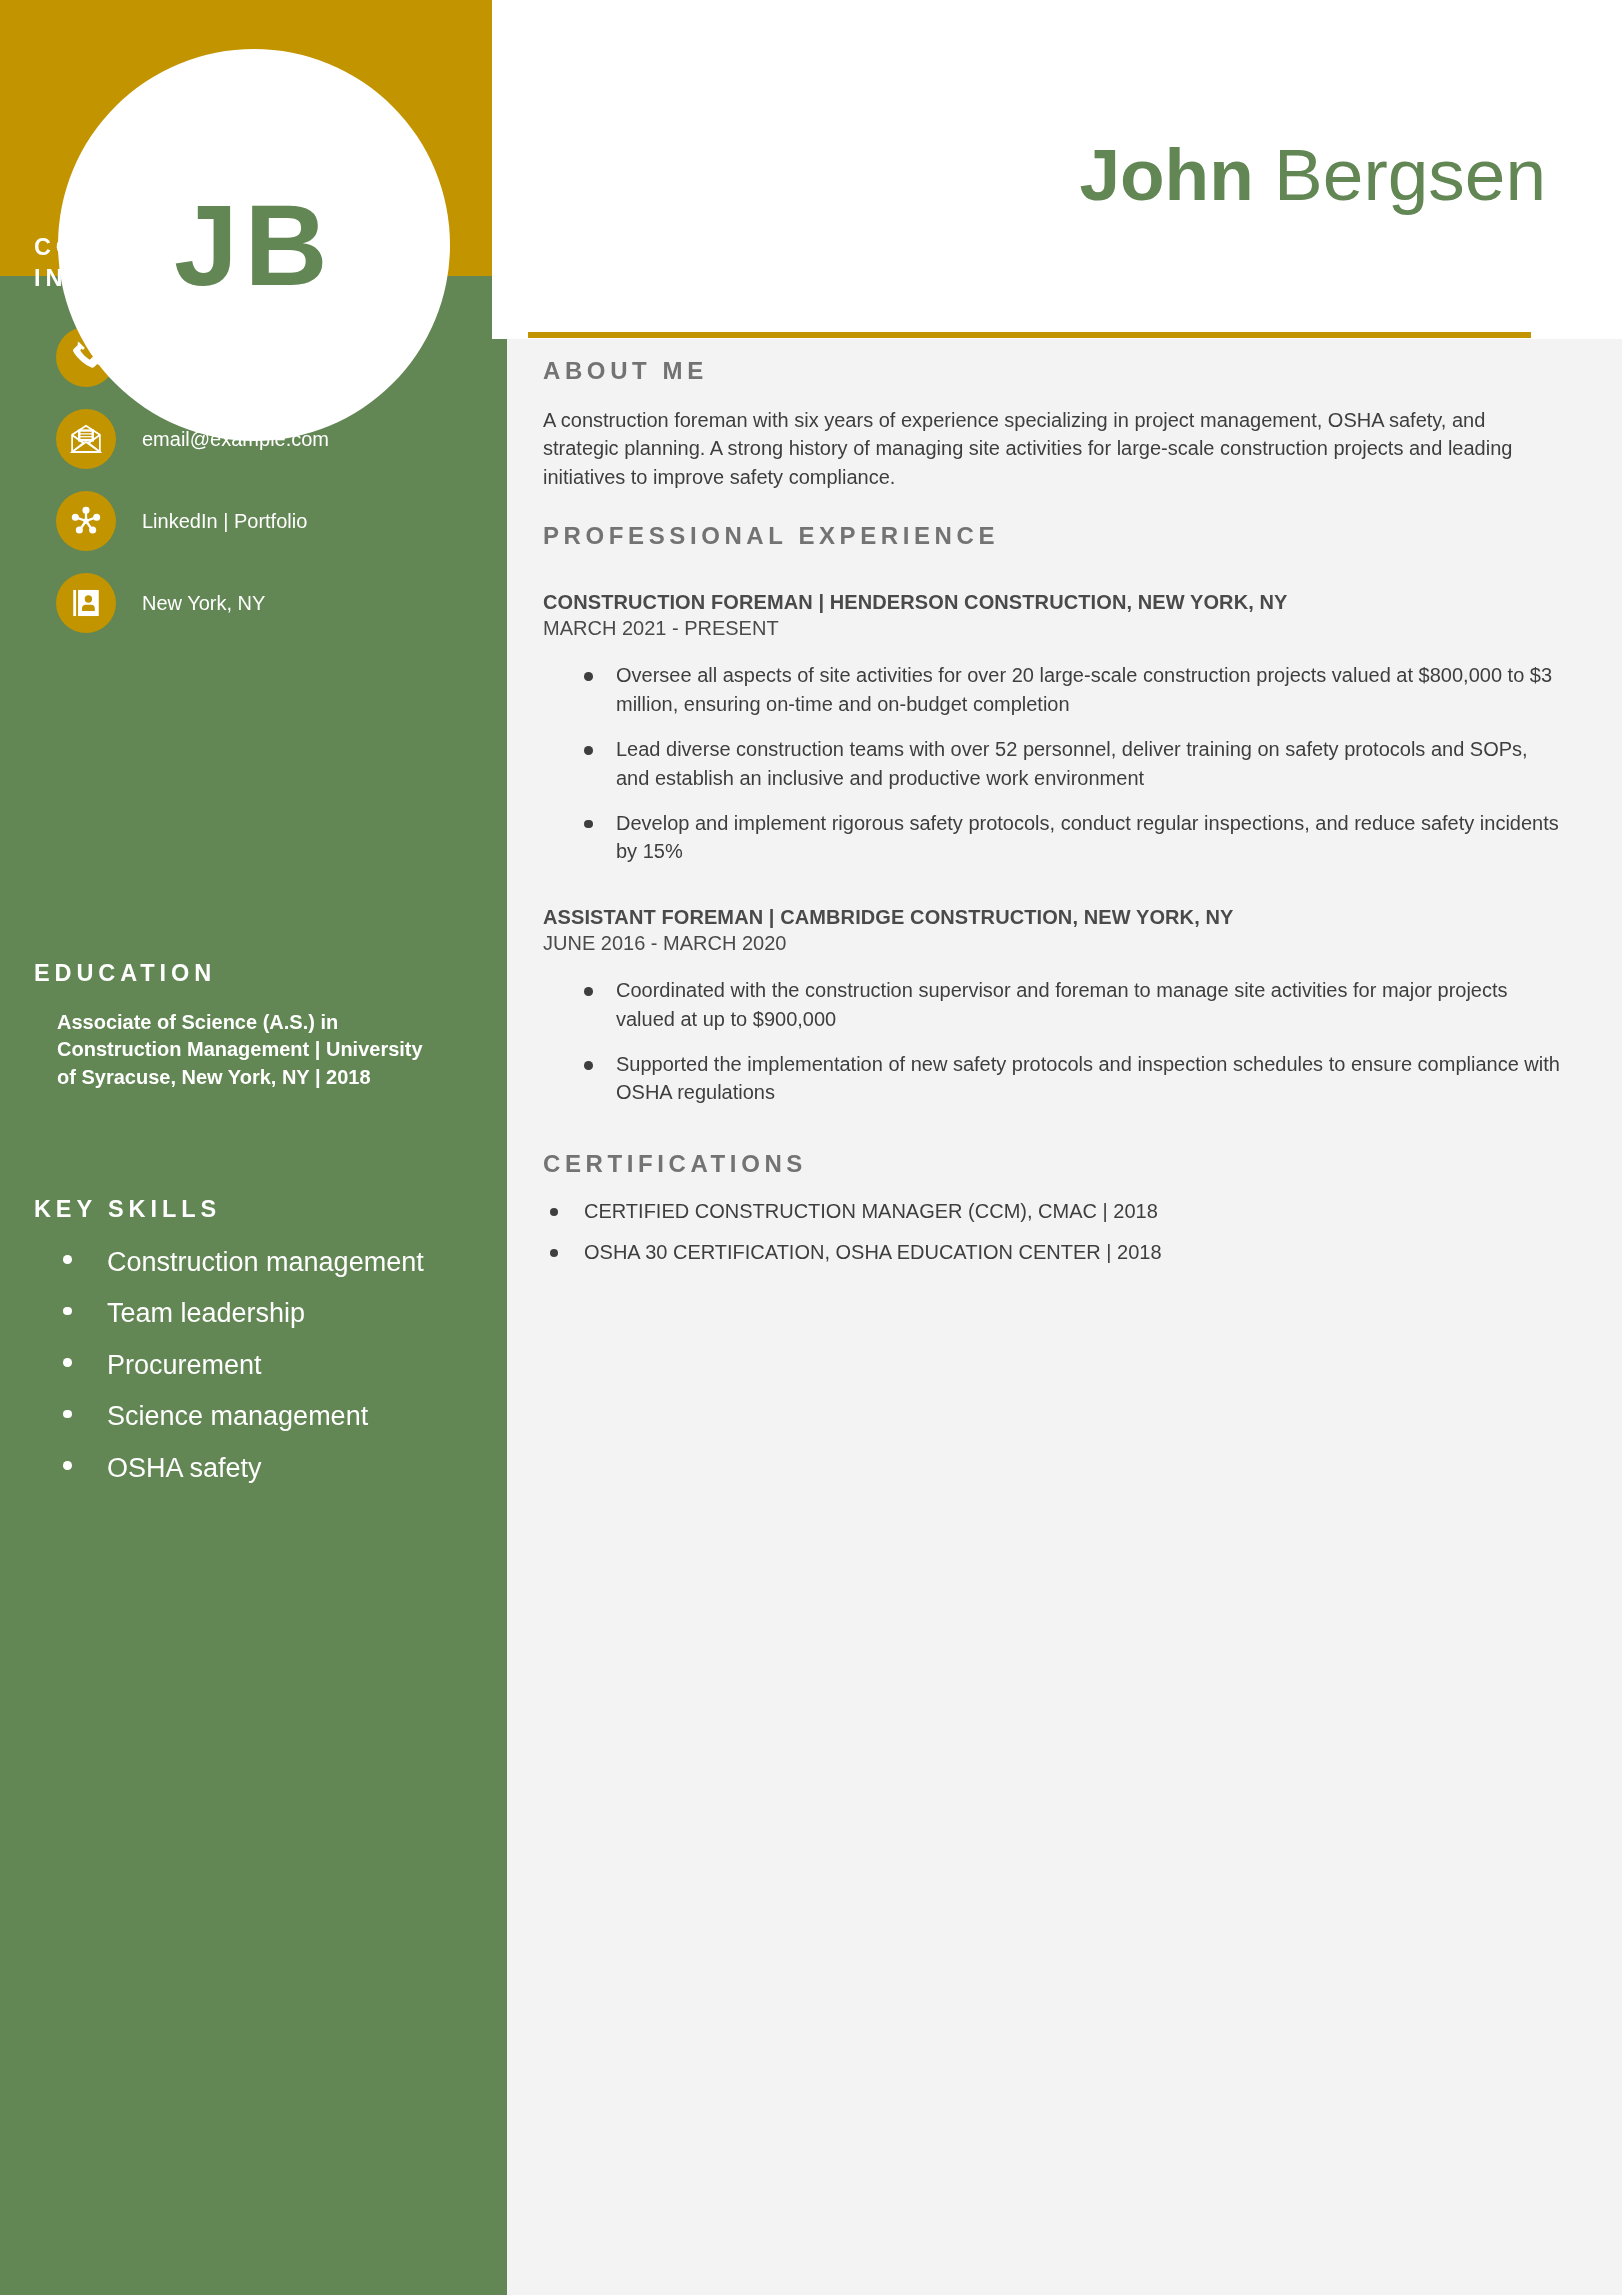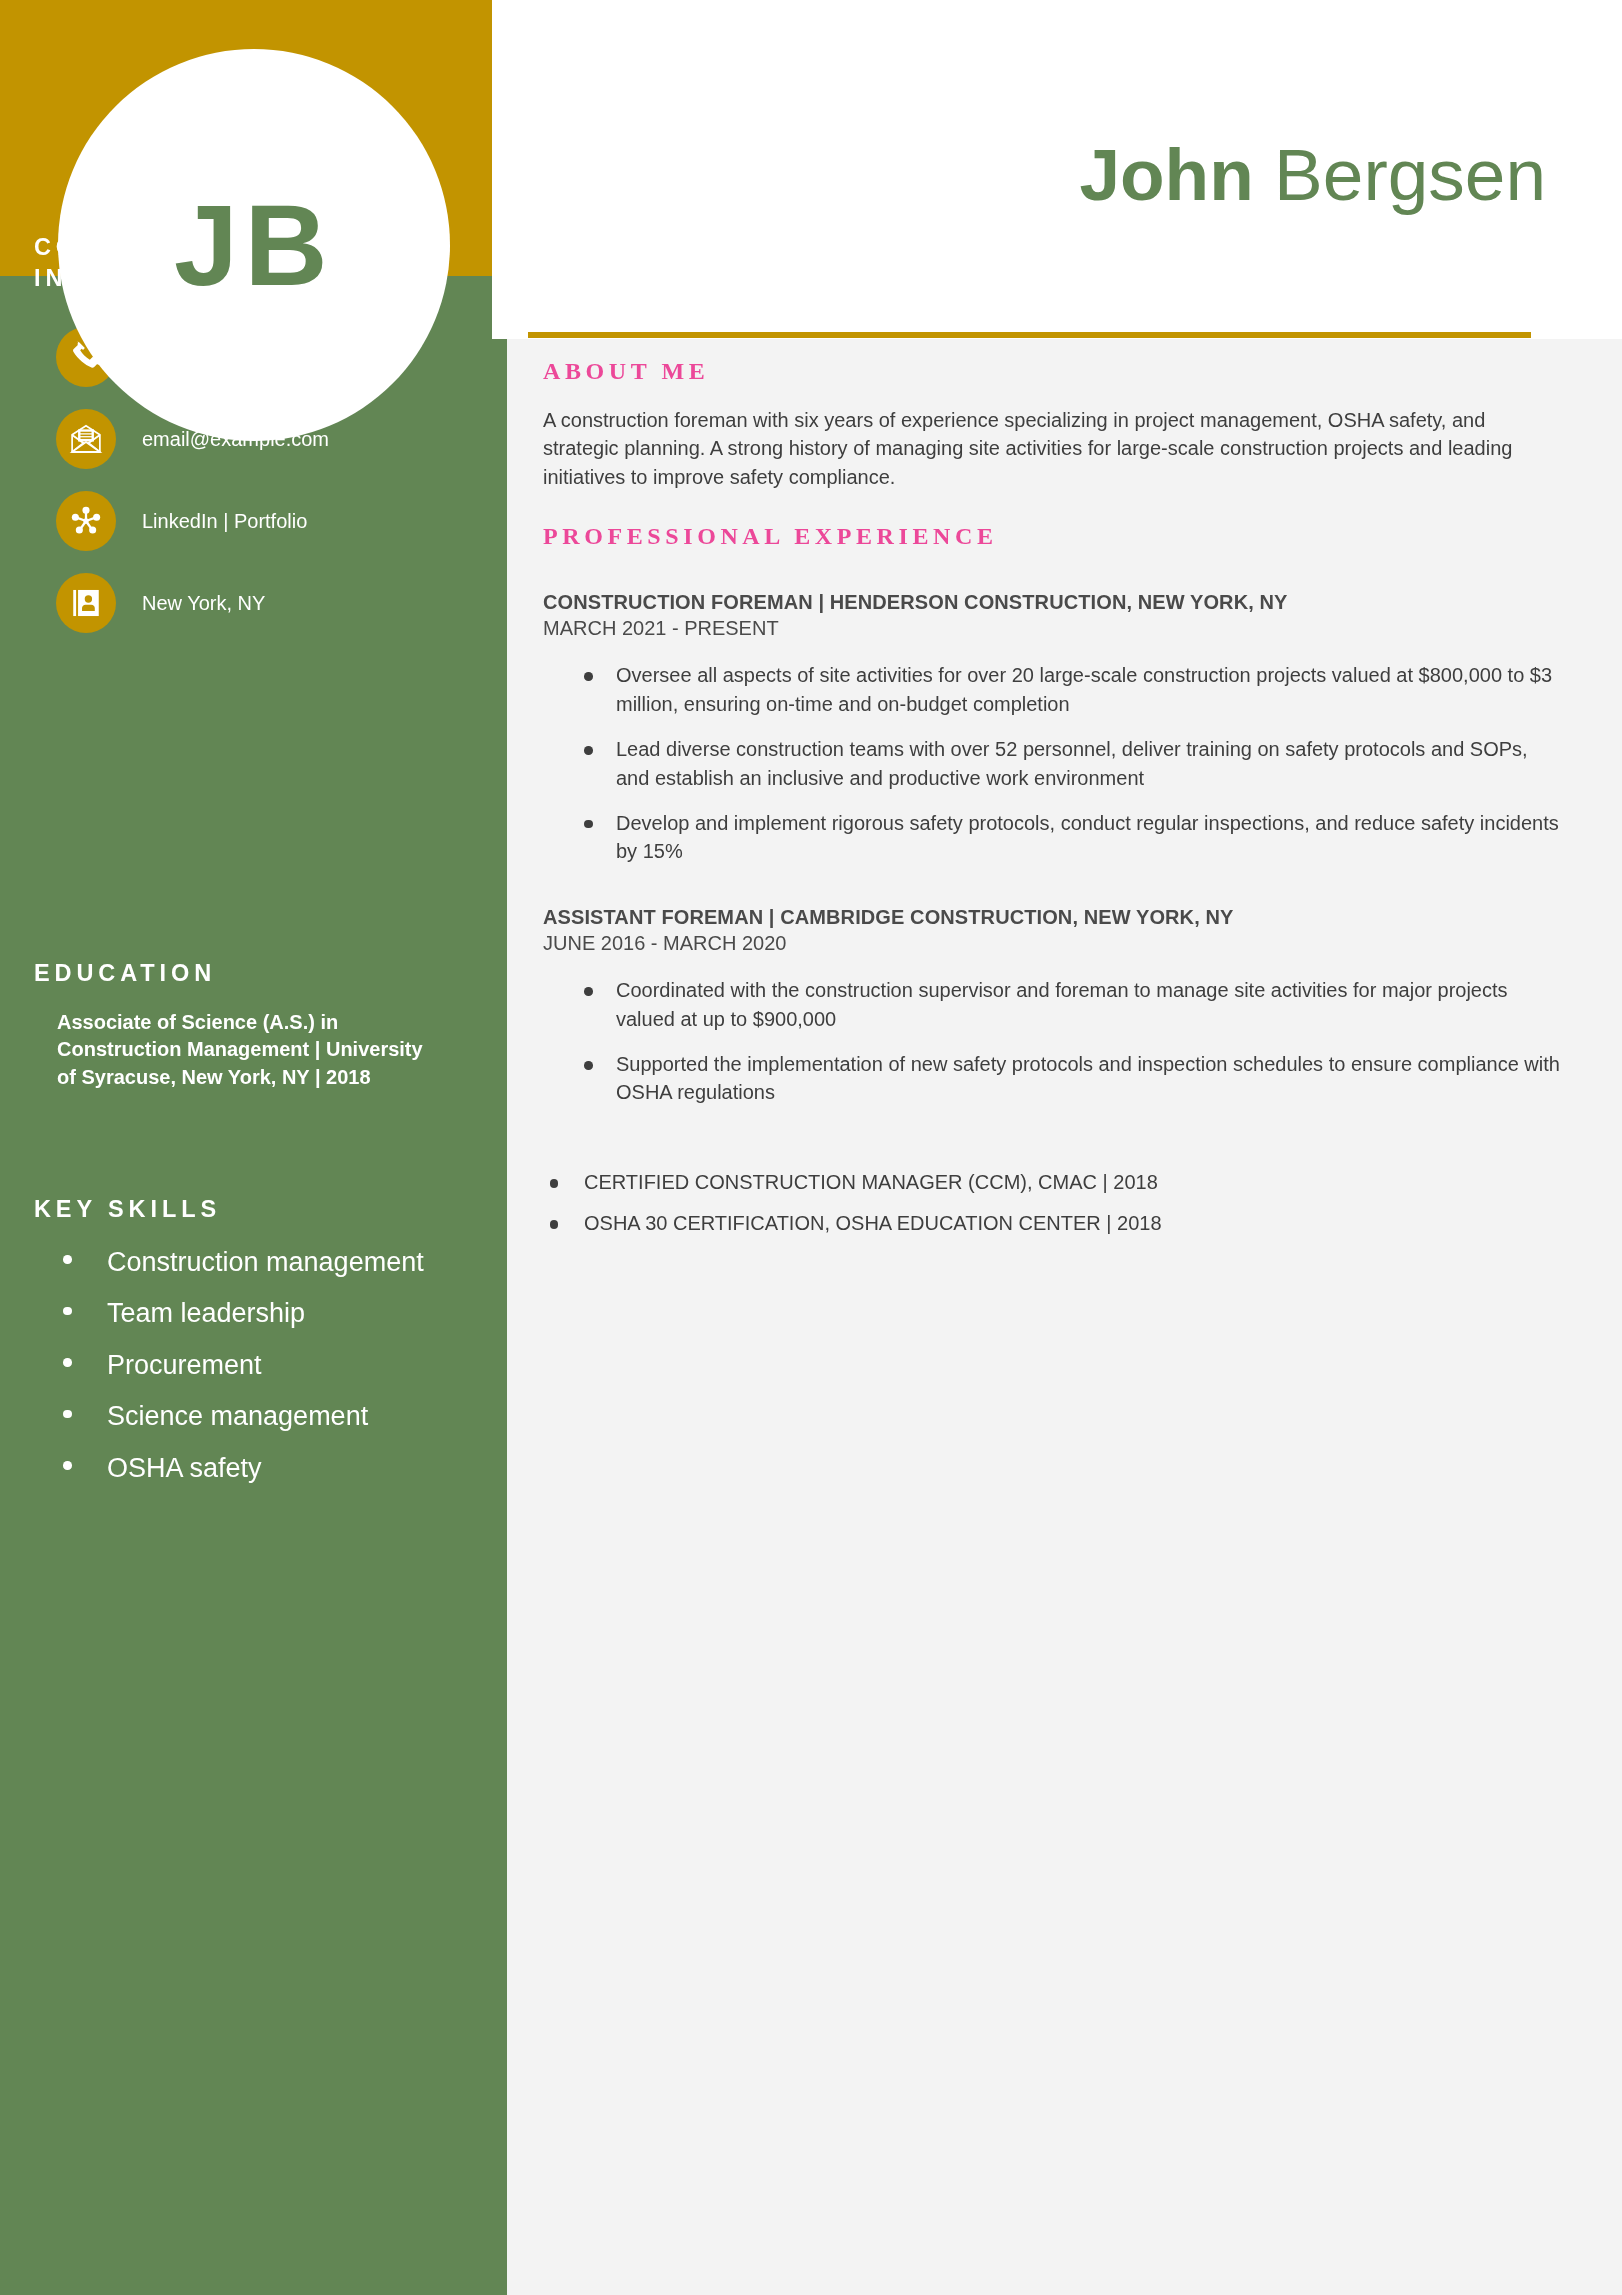--- a/index.html
+++ b/index.html
@@ -204,27 +204,27 @@
   }
 
   
   .content {
     position: absolute;
     left: 543px;
     top: 357px;
     width: 1020px;
   }
   .mp-heading {
-    color: #ec4899;
+    color: #737373;
     font-size: 24px;
     font-weight: 700;
     letter-spacing: 4.6px;
     text-transform: uppercase;
     line-height: 1.2;
-    font-family: Liberation Serif, serif;
+    font-family: Liberation Sans, sans-serif;
   }
   .summary {
     margin-top: 20px;
     color: #3E3E3E;
     font-size: 20px;
     line-height: 1.42;
     font-family: "Liberation Sans", sans-serif;
   }
 
   .section-gap-lg { height: 31px; }
@@ -437,20 +437,21 @@
         <ul class="bullets">
           <li>Coordinated with the construction supervisor and foreman to manage site activities for major projects valued at up to $900,000</li>
           <li>Supported the implementation of new safety protocols and inspection schedules to ensure compliance with OSHA regulations</li>
         </ul>
       </div>
     </div>
 
     <div class="section-gap-md"></div>
 
     <div>
+      <div class="mp-heading">CERTIFICATIONS</div>
       <ul class="cert-list">
         <li>CERTIFIED CONSTRUCTION MANAGER (CCM), CMAC | 2018</li>
         <li>OSHA 30 CERTIFICATION, OSHA EDUCATION CENTER | 2018</li>
       </ul>
     </div>
 
   </div>
 
 </div>
 

